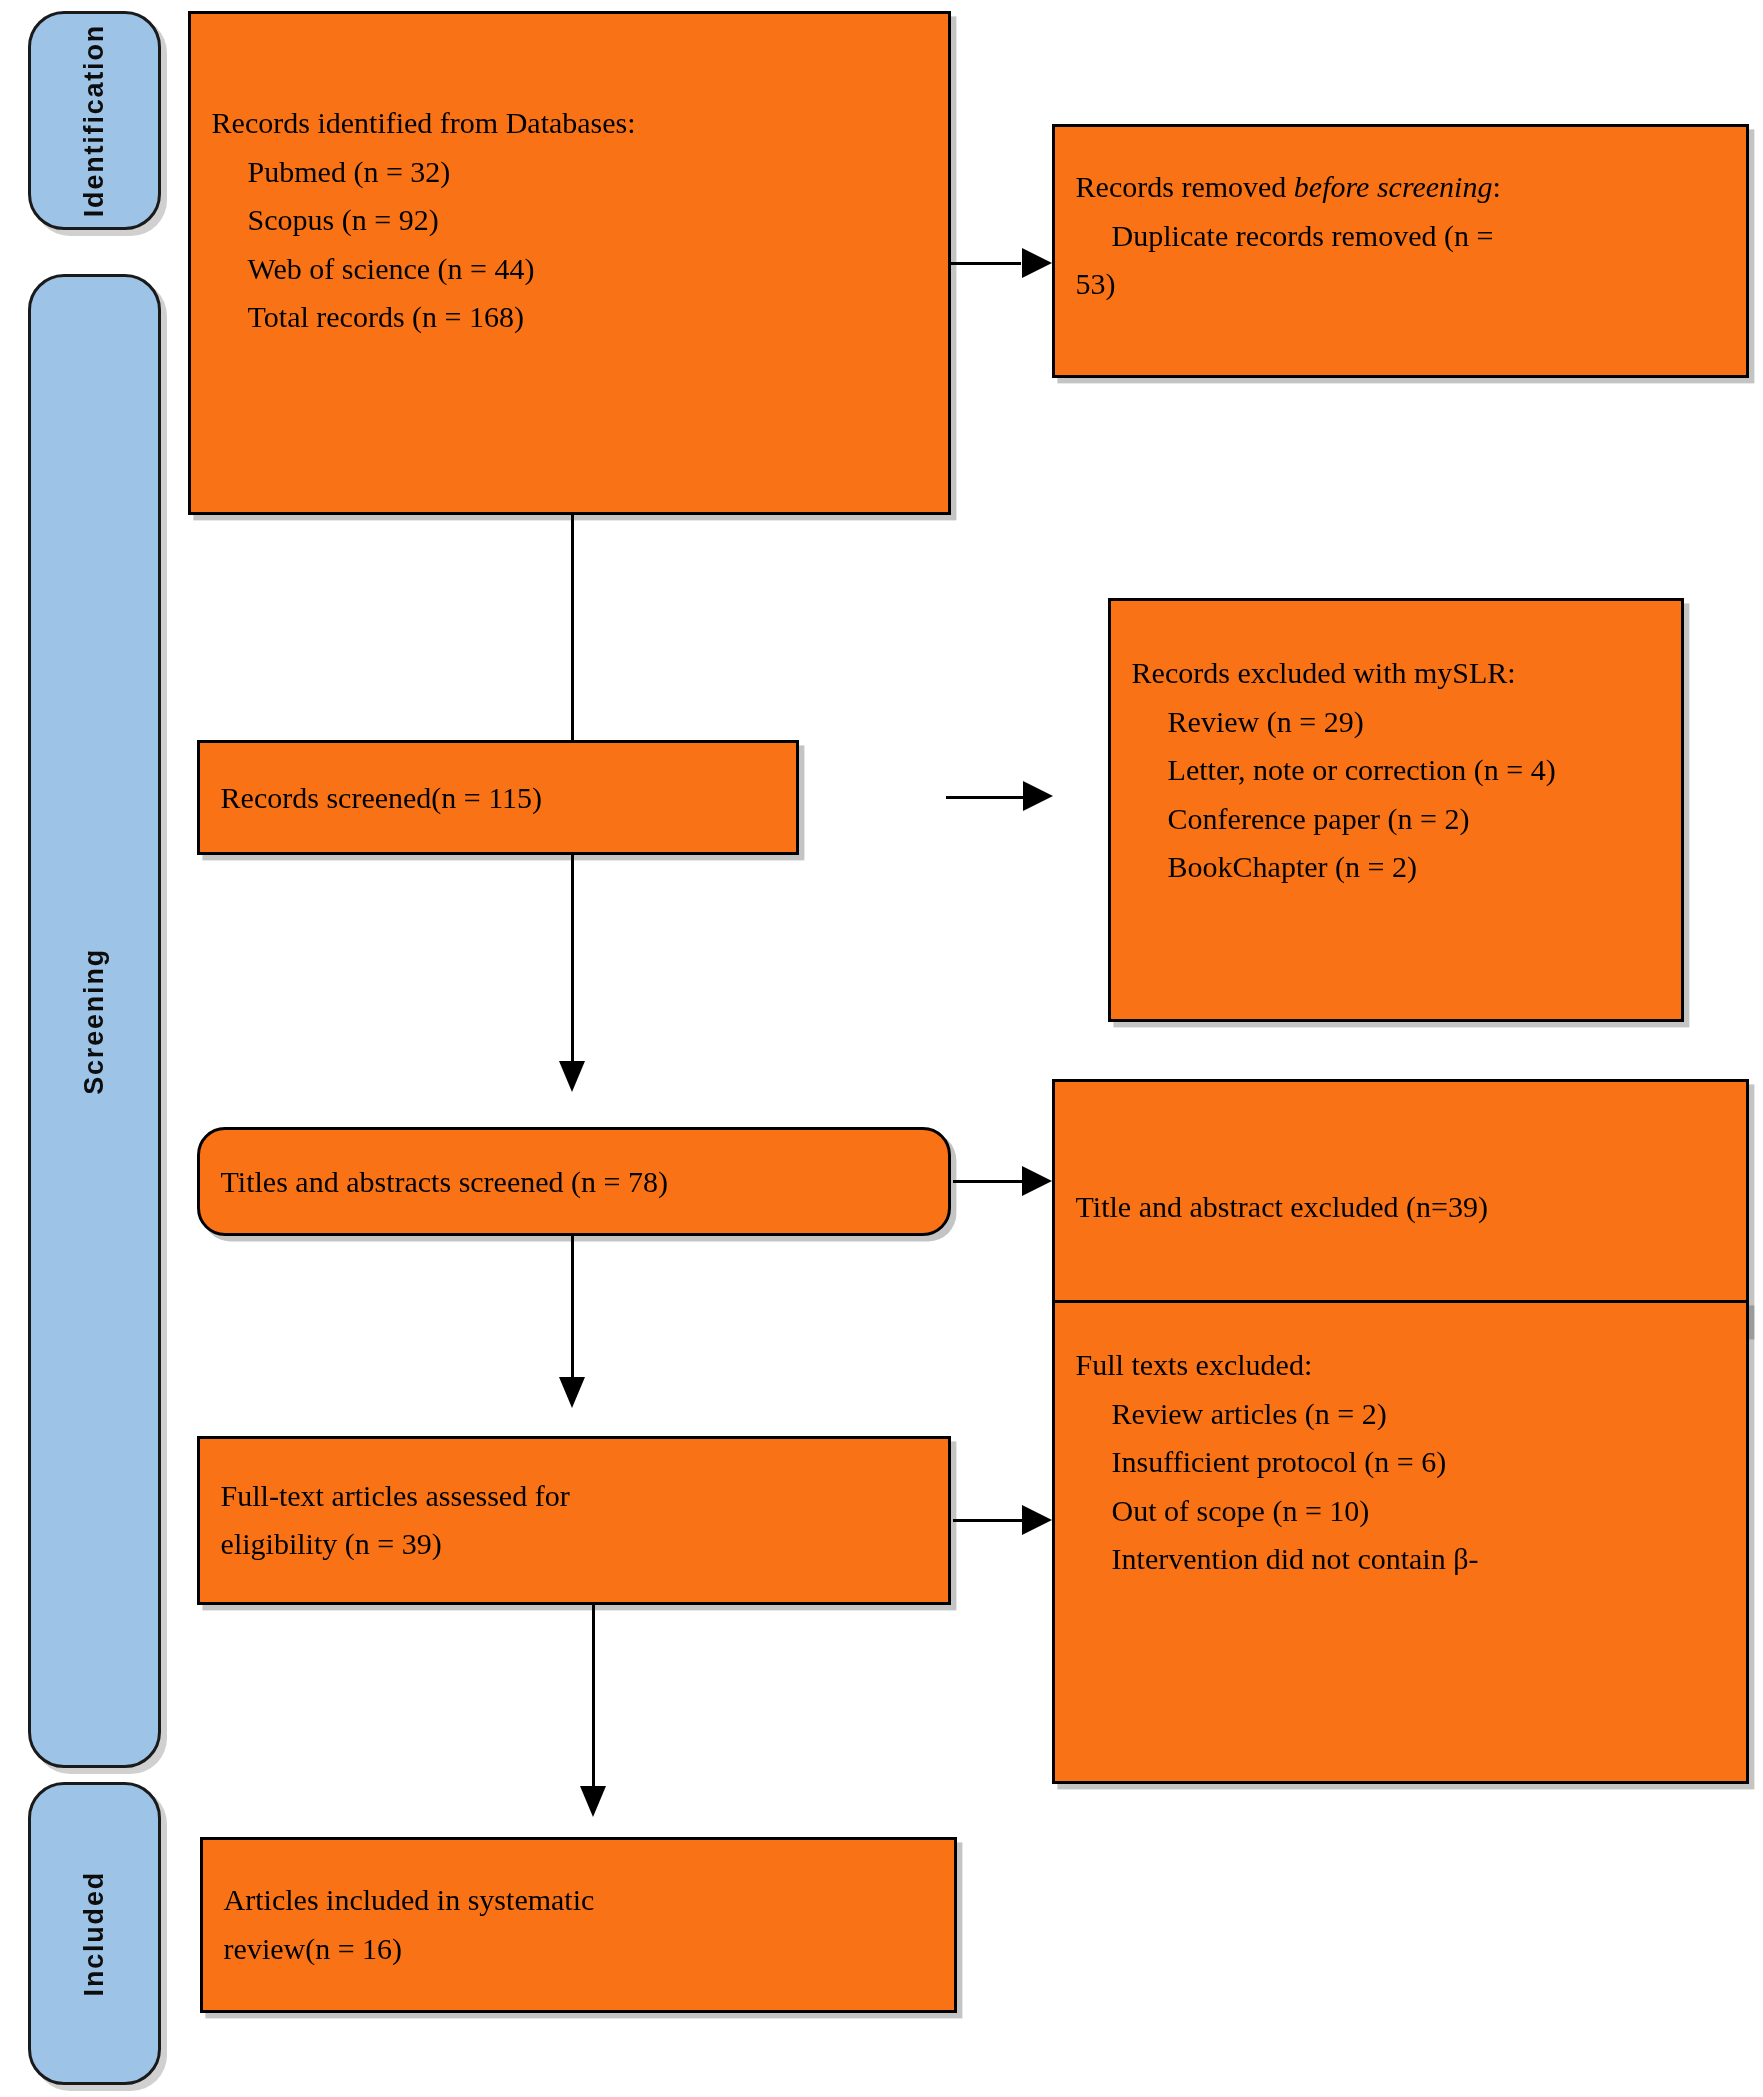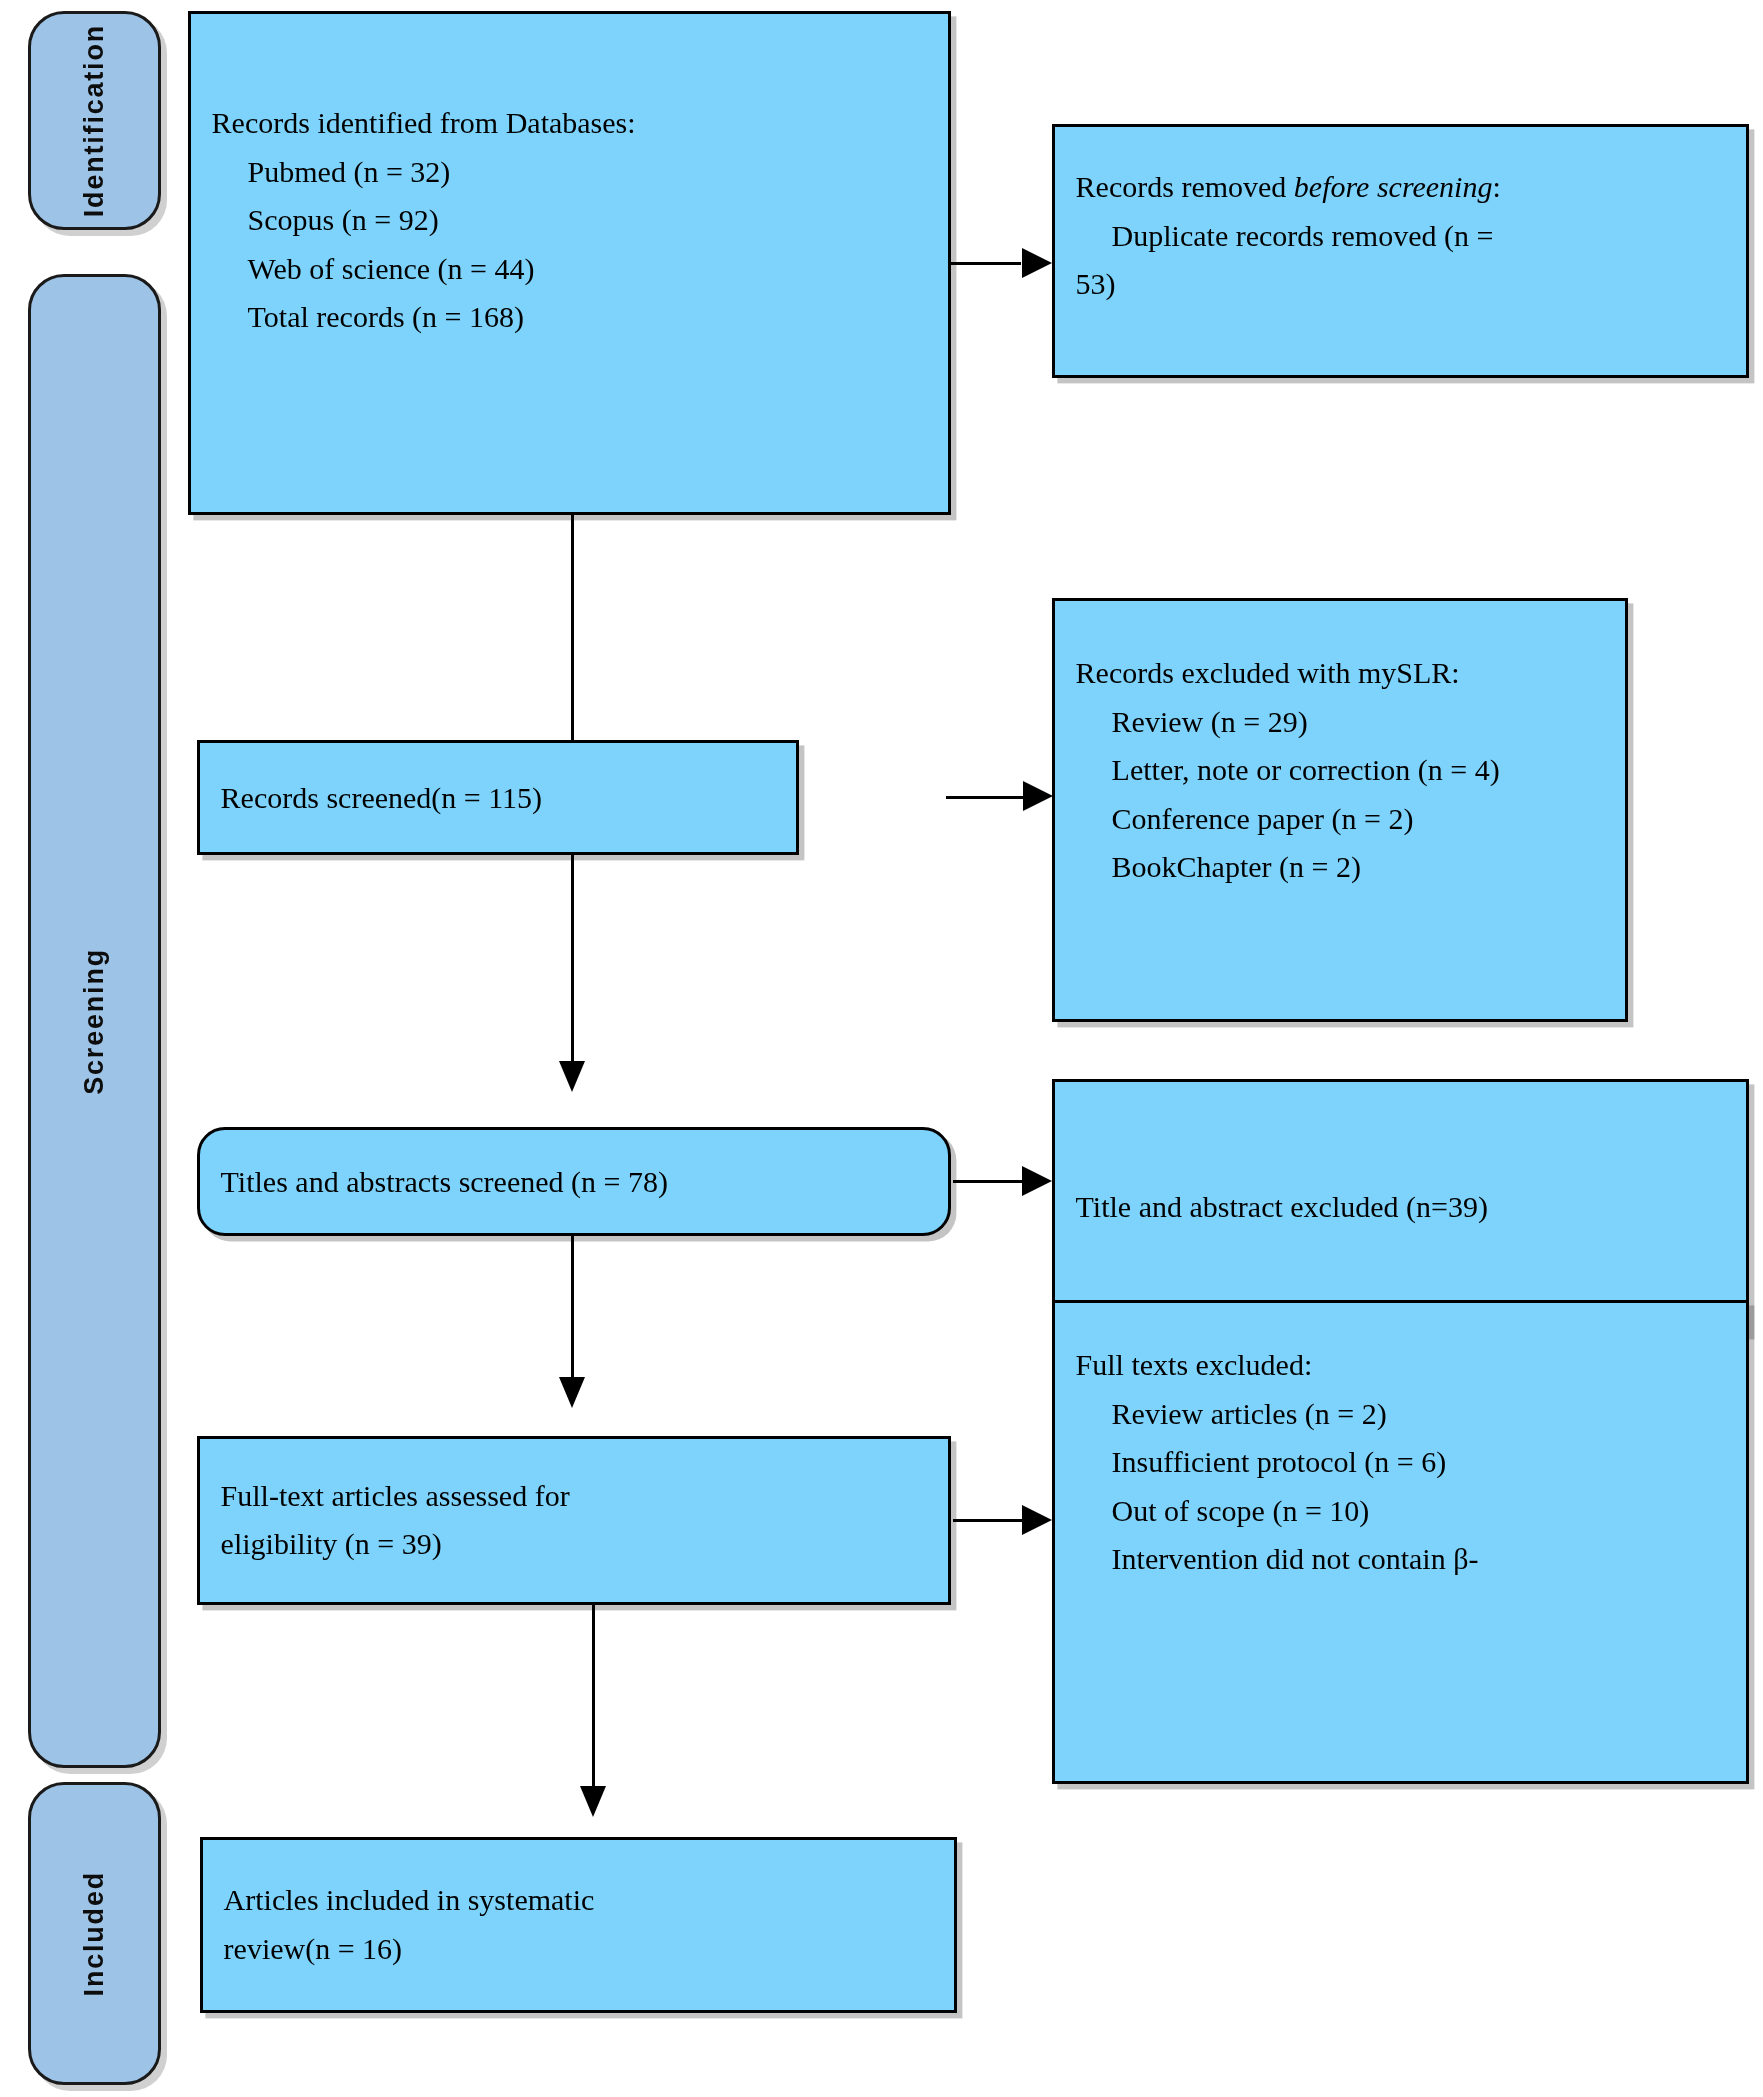--- a/index.html
+++ b/index.html
@@ -34,21 +34,21 @@
     font-size:27px;
     letter-spacing:1.8px;
     color:#0d0d0d;
     white-space:nowrap;
     line-height:1;
   }
 
   
   .box{
     position:absolute;
-    background:#7dd3fc;
+    background:#f97316;
     border:3.6px solid #000000;
     box-sizing:border-box;
     box-shadow:5.4px 5.4px 0 rgba(60,60,60,0.30);
     padding:0;
   }
   .box-inner{
     position:absolute;
     left:0; right:0;
     padding:0 20.6px;
     box-sizing:border-box;
@@ -133,21 +133,21 @@
 
   <div class="vline" style="left:571px; top:515px; width:3px; height:242px;"></div>
   <div class="varrow" style="left:559px; top:755px;"></div>
 
   <div class="box" style="left:197px; top:740px; width:602px; height:115px;">
     <div class="box-inner vmid">
       <div class="ln">Records screened(n = 115)</div>
     </div>
   </div>
 
-  <div class="box" style="left:1052px; top:598px; width:576px; height:424px;">
+  <div class="box" style="left:1108px; top:598px; width:576px; height:424px;">
     <div class="box-inner" style="top:48px;">
       <div class="ln">Records excluded with mySLR:</div>
       <div class="ln ind">Review (n = 29)</div>
       <div class="ln ind">Letter, note or correction (n = 4)</div>
       <div class="ln ind">Conference paper (n = 2)</div>
       <div class="ln ind">BookChapter (n = 2)</div>
     </div>
   </div>
 
   <div class="hline" style="left:946px; top:796px; width:77px;"></div>

